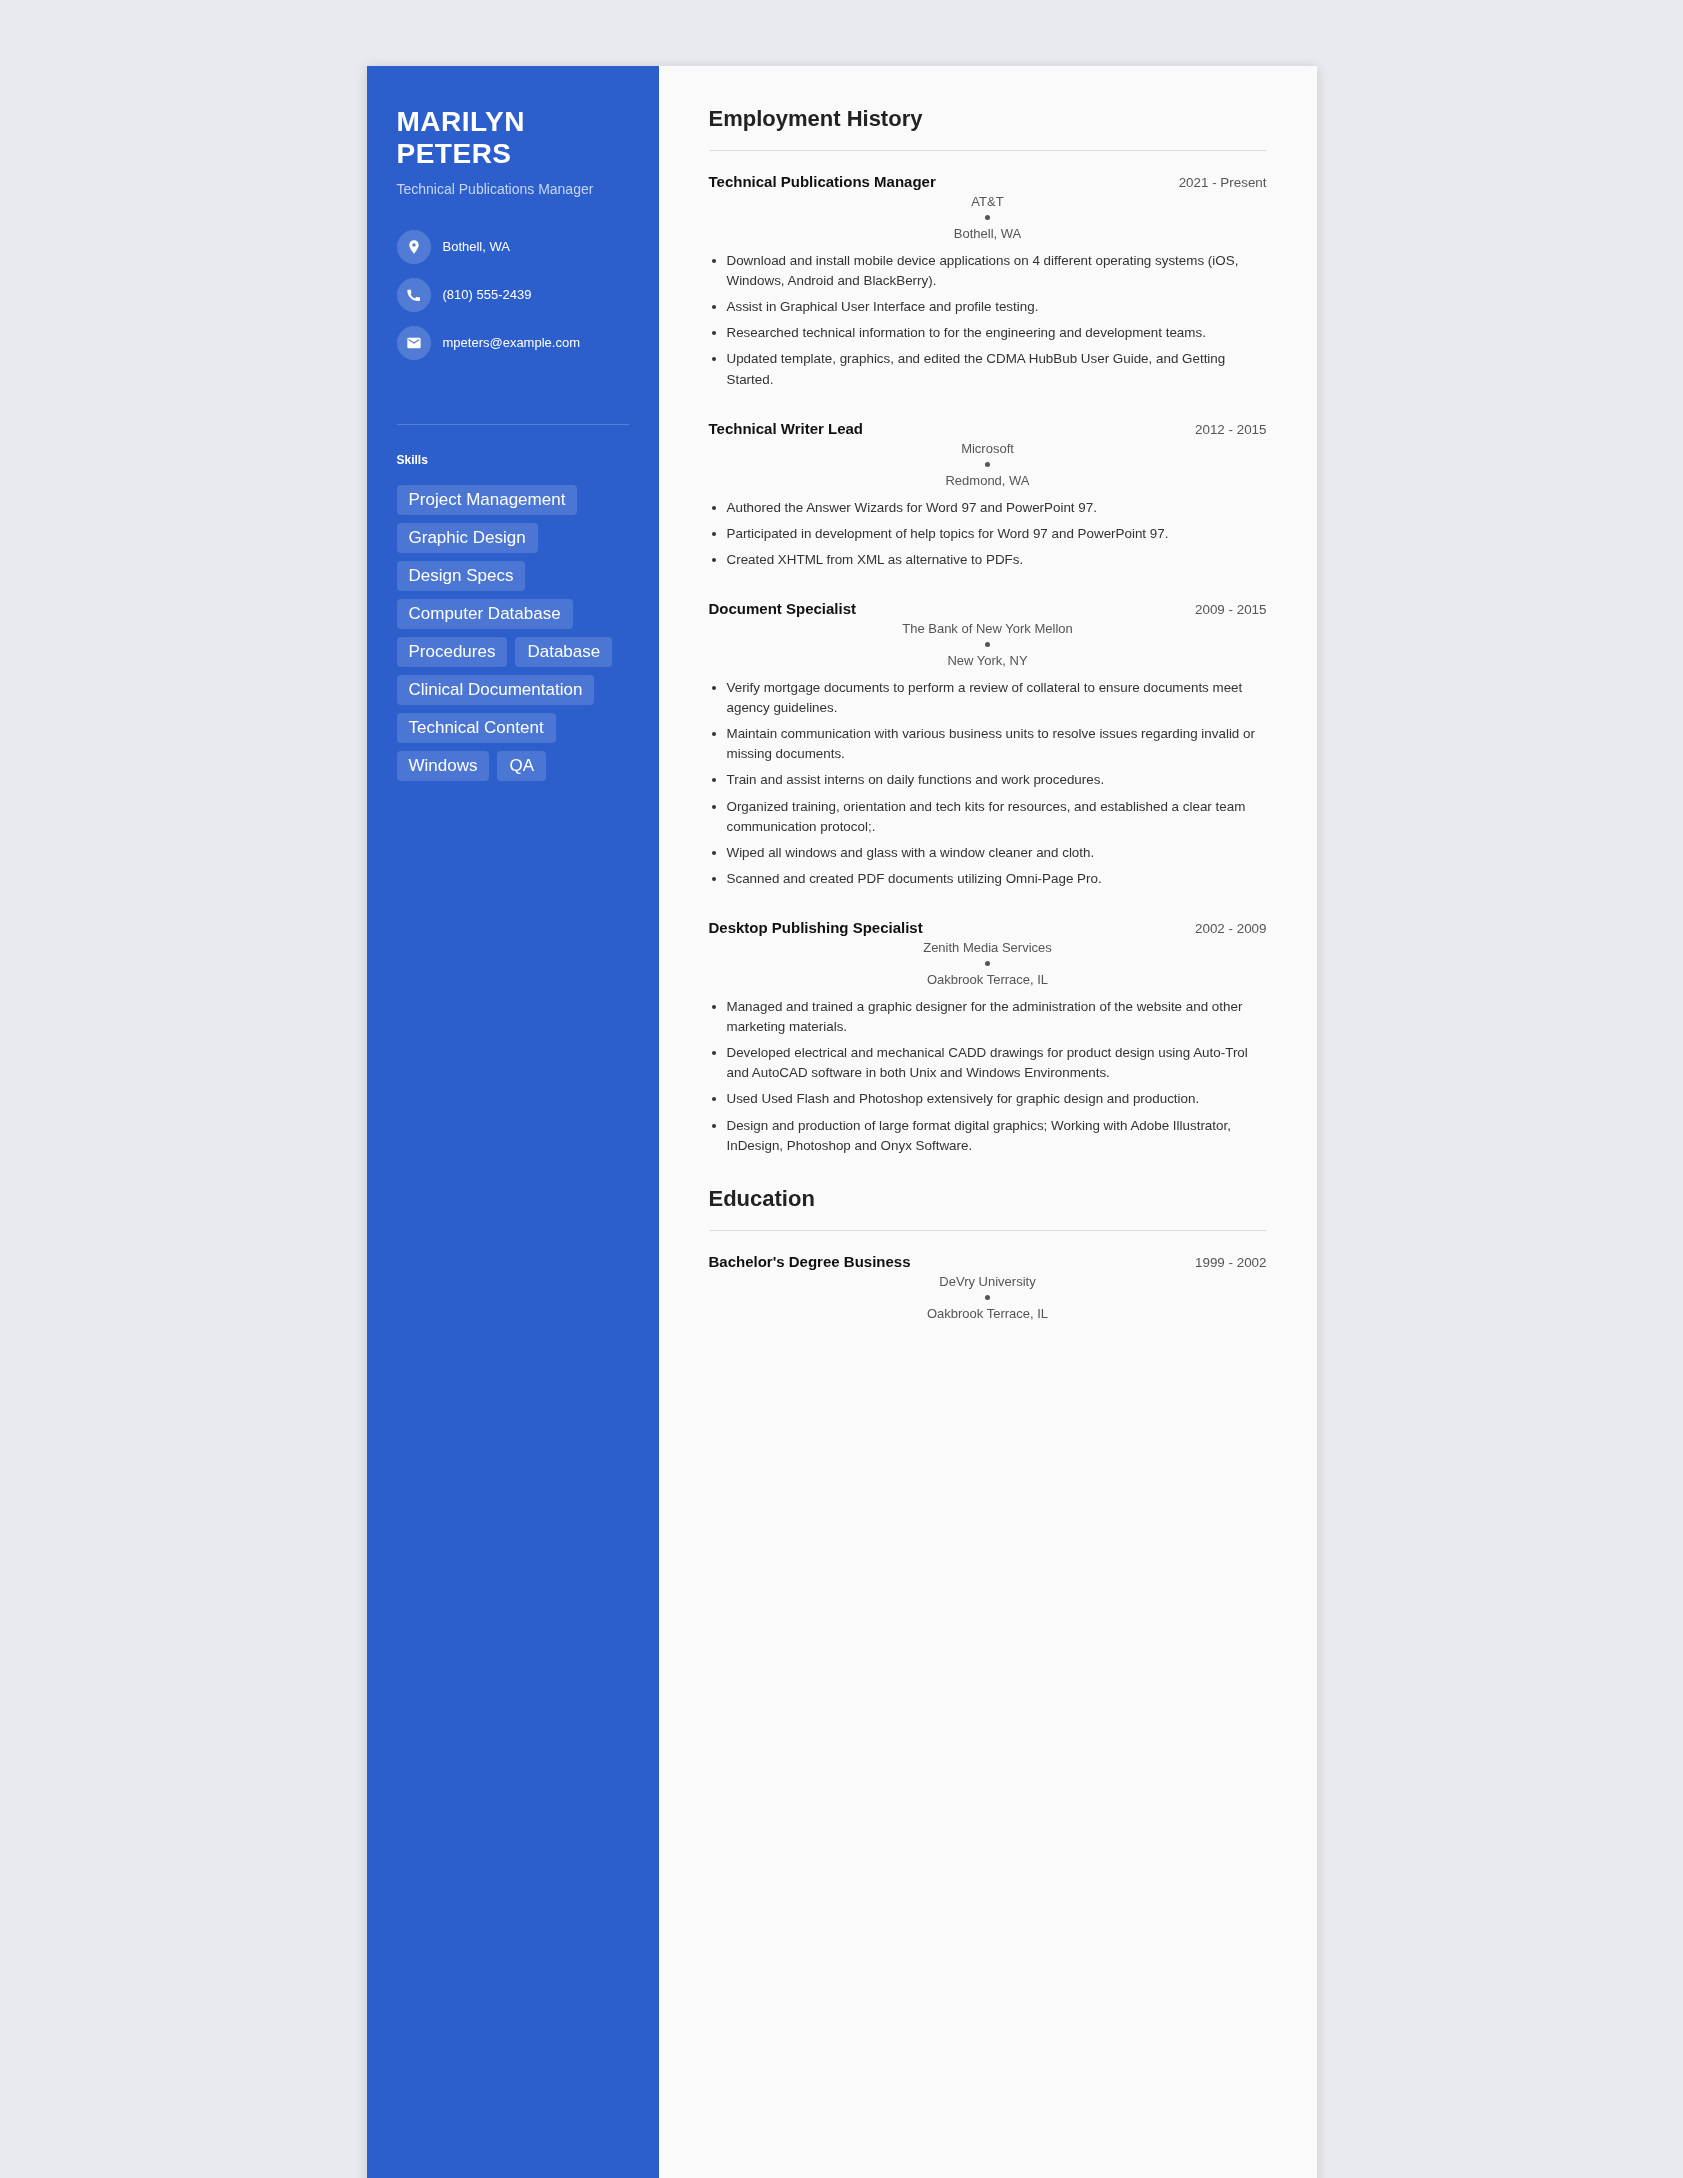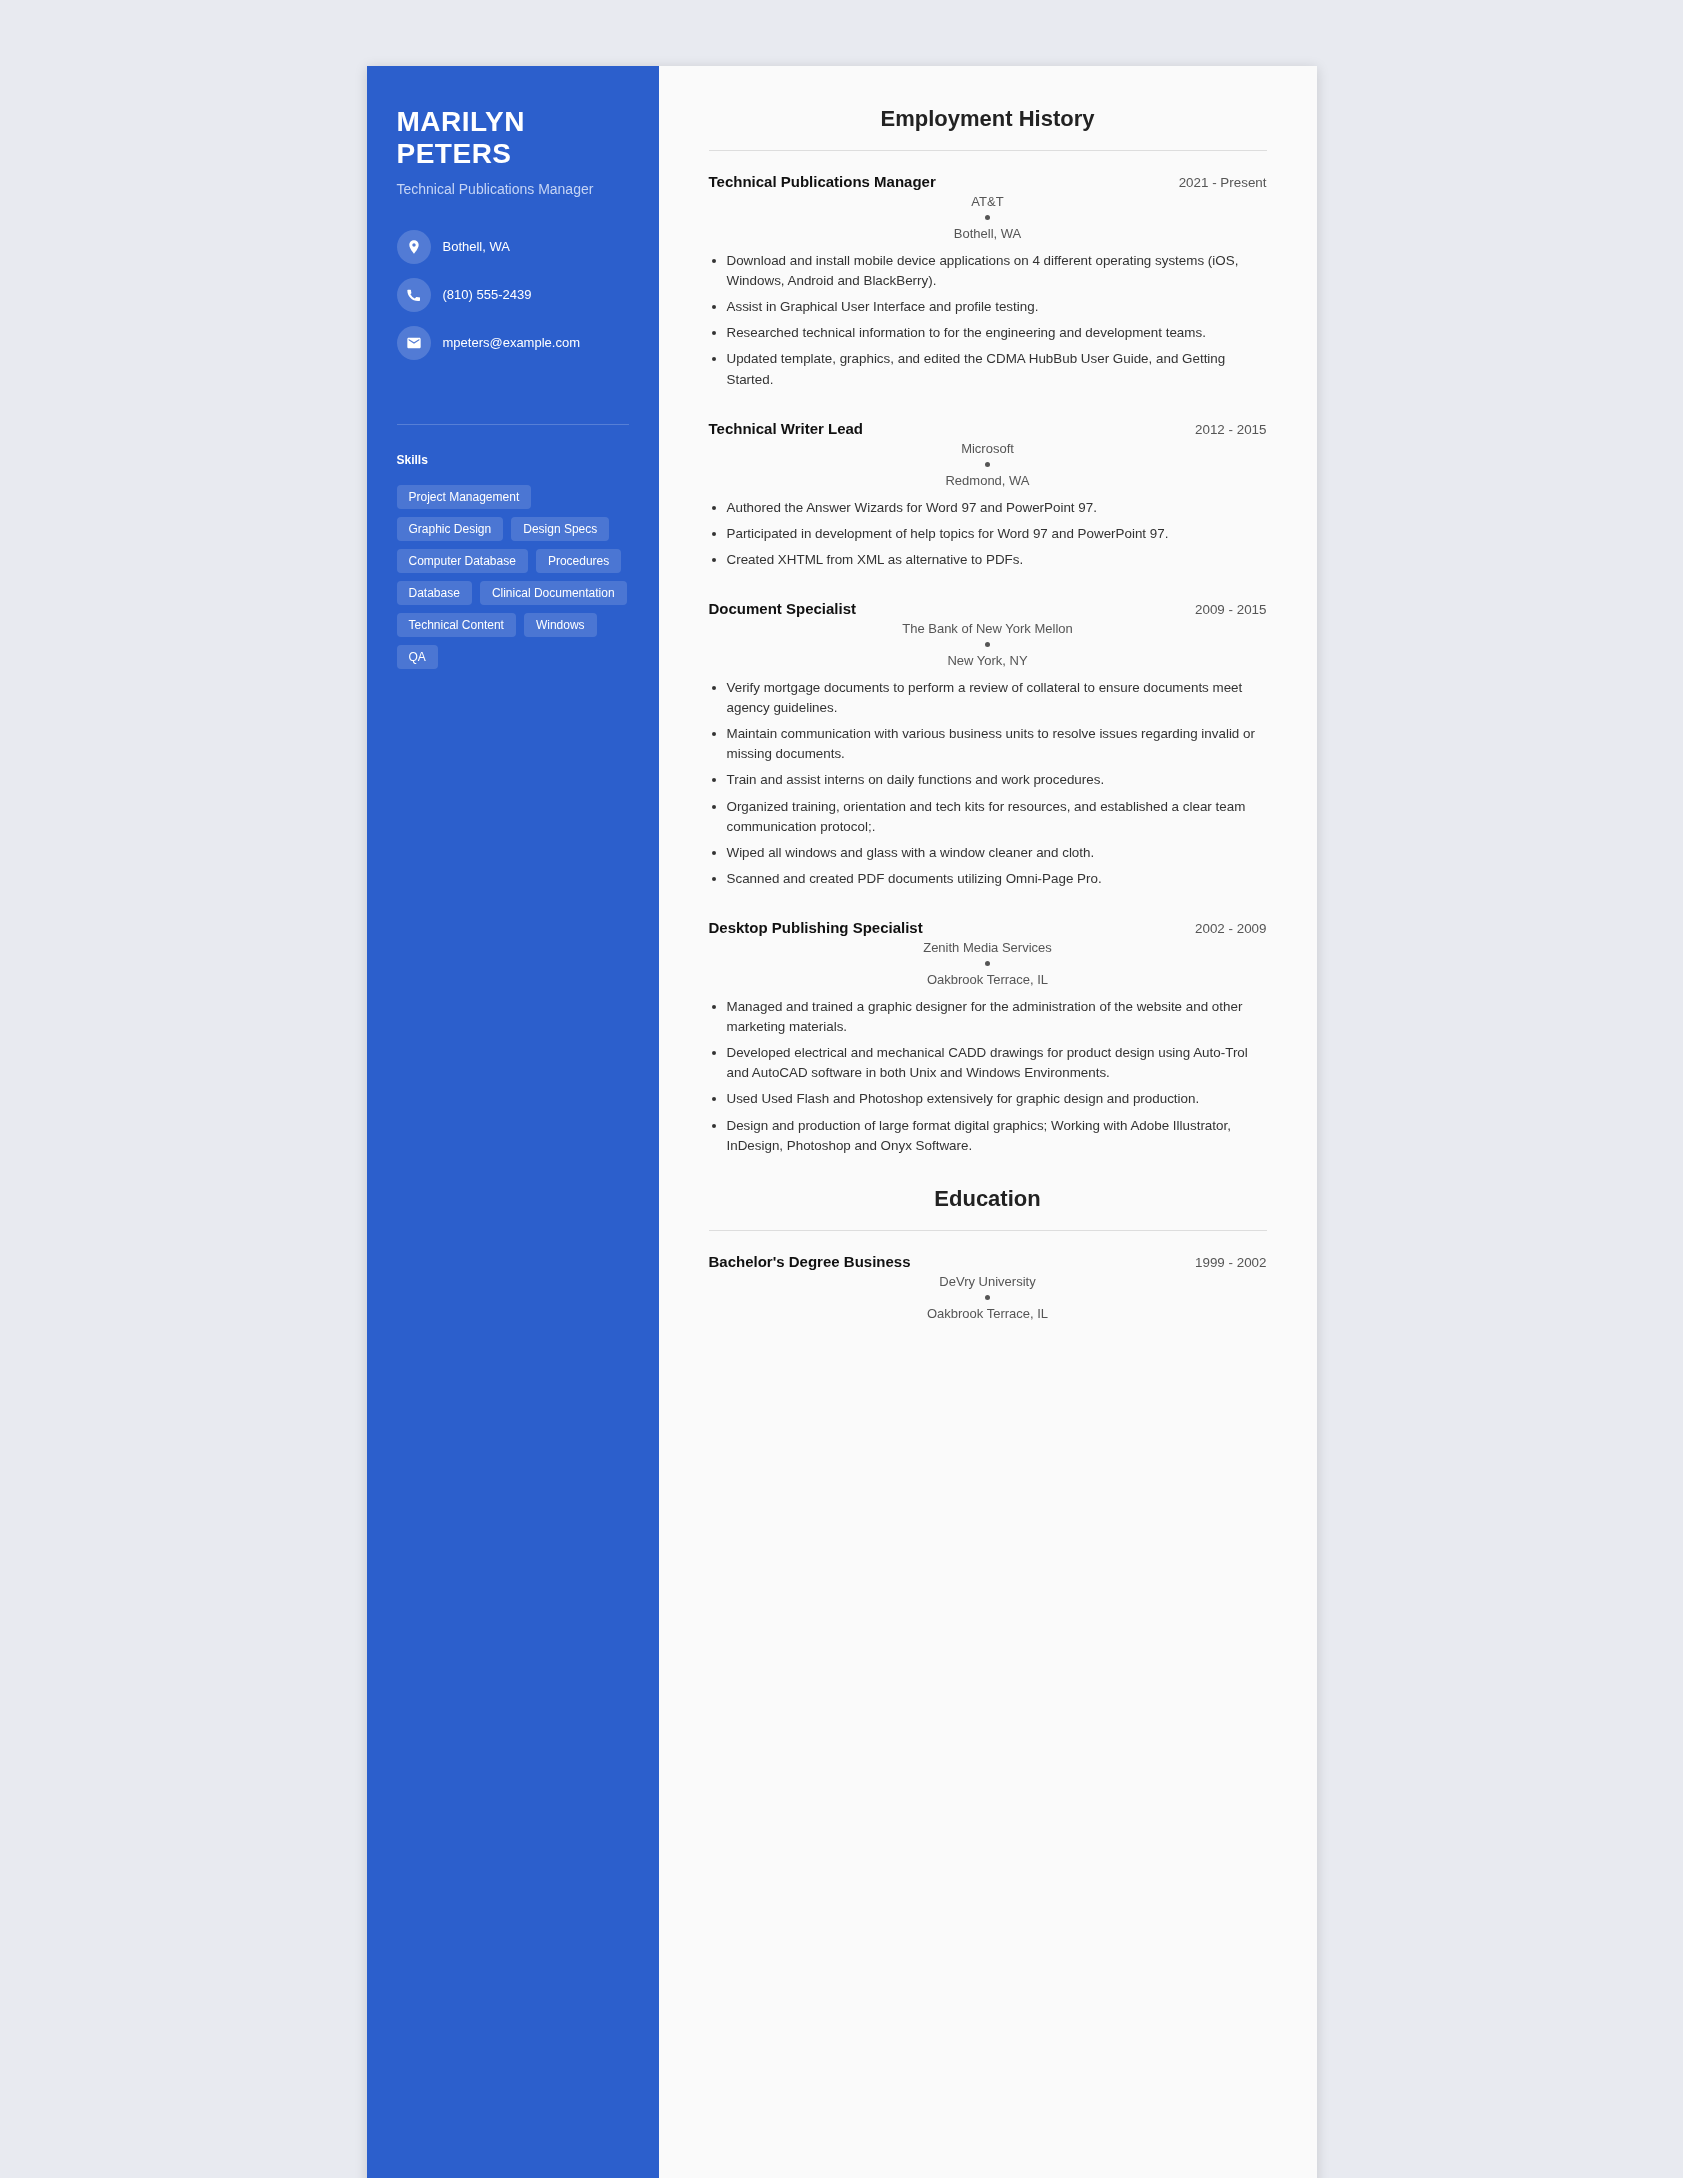--- a/index.html
+++ b/index.html
@@ -87,37 +87,36 @@
     .skills-list {
       display: flex;
       flex-wrap: wrap;
       gap: 8px;
     }
     .skill-tag {
       background: rgba(255,255,255,0.15);
       color: white;
       border-radius: 4px;
       padding: 5px 12px;
-      font-size: 12px;
+      font-size: 17px;
       white-space: nowrap;
     }
 
     
     .main {
       flex: 1;
       padding: 40px 50px 50px 50px;
       background: #fafafa;
     }
     .section-heading {
       font-size: 22px;
       font-weight: 700;
       color: #222;
       margin-bottom: 18px;
       margin-top: 0;
-      text-align: center;
     }
     .job-block {
       margin-bottom: 30px;
     }
     .job-header {
       display: flex;
       justify-content: space-between;
       align-items: baseline;
       margin-bottom: 4px;
     }

